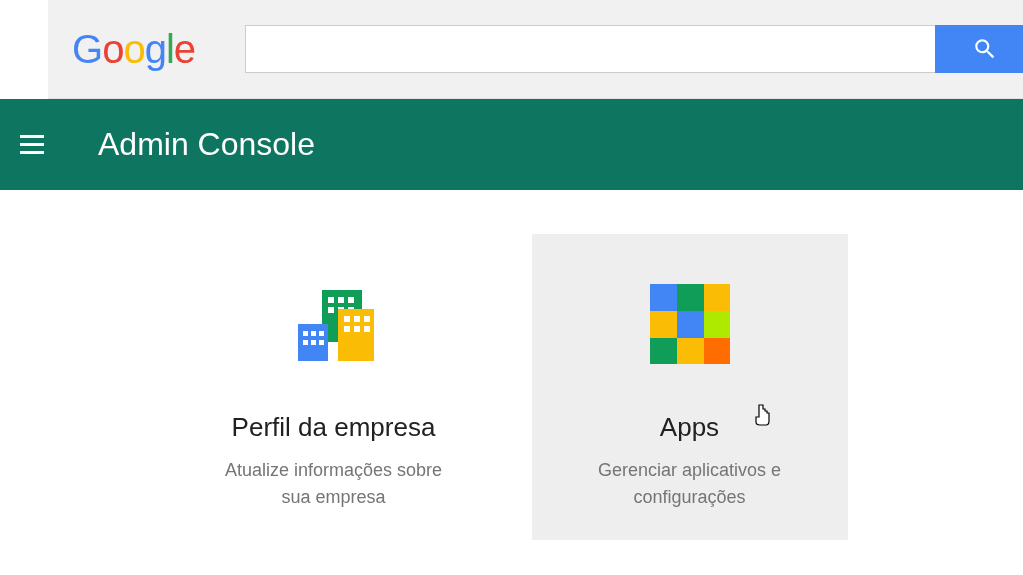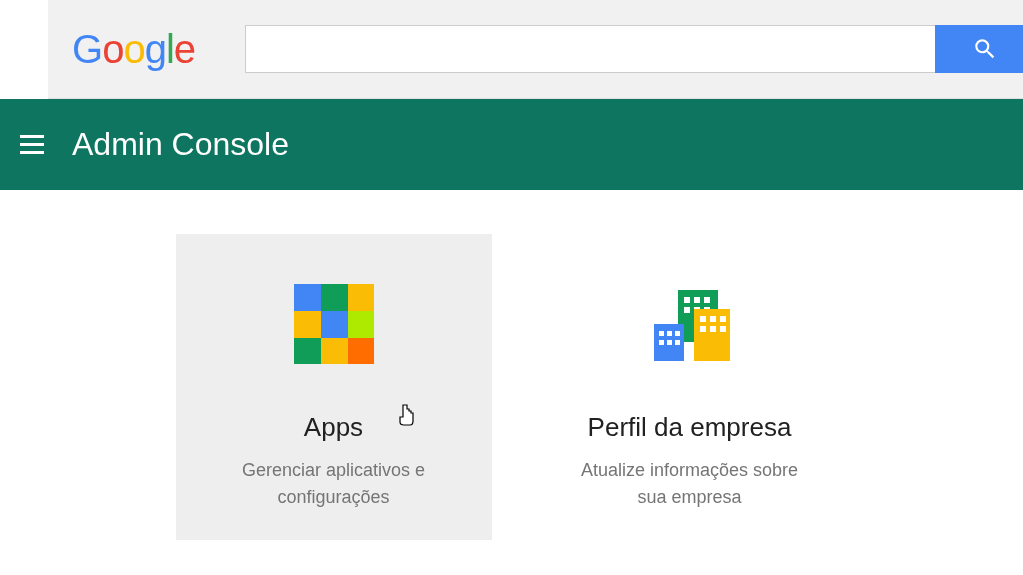--- a/index.html
+++ b/index.html
@@ -12,21 +12,21 @@
     .logo .o2 { color: #FBBC05; }
     .logo .g2 { color: #4285F4; }
     .logo .l { color: #34A853; }
     .logo .e { color: #EA4335; }
     
     .search-wrap { display: flex; flex: 0 0 790px; height: 48px; }
     .search-input { flex: 1; border: 1px solid #ccc; border-right: none; padding: 0 12px; font-size: 16px; outline: none; background: #fff; }
     .search-btn { width: 100px; background: #4285F4; border: none; display: flex; align-items: center; justify-content: center; cursor: pointer; }
     .search-btn svg { width: 26px; height: 26px; fill: #fff; }
     
-    .nav-bar { background: #0d7560; height: 91px; display: flex; align-items: center; padding: 0 20px; }
+    .nav-bar { background: #0d7560; height: 91px; display: flex; align-items: center; padding: 0 20px; gap: 26px; }
     .menu-btn { background: none; border: none; cursor: pointer; margin-right: 28px; display: flex; flex-direction: column; gap: 5px; padding: 8px 0; }
     .menu-btn span { display: block; width: 24px; height: 3px; background: #fff; }
     .nav-title { color: #fff; font-size: 32px; font-weight: 400; }
     
     .cards { display: flex; justify-content: center; gap: 40px; padding-top: 44px; }
     .card { width: 316px; height: 306px; display: flex; flex-direction: column; align-items: center; padding-top: 50px; cursor: pointer; }
     .card.hover { background: #eeeeee; }
     .card-icon { width: 80px; height: 80px; margin-bottom: 48px; display: flex; align-items: center; justify-content: center; }
     .card-title { font-size: 26px; color: #212121; margin-bottom: 14px; font-weight: 400; }
     .card-desc { font-size: 18px; color: #757575; text-align: center; line-height: 1.5; max-width: 220px; }
@@ -54,41 +54,20 @@
   <button class="menu-btn">
     <span></span>
     <span></span>
     <span></span>
   </button>
   <div class="nav-title">Admin Console</div>
 </div>
 
 <div class="cards">
 
-  <div class="card hover" style="position:relative;">
-    <div class="card-icon">
-      <svg width="80" height="80" viewBox="0 0 80 80">
-        <rect x="0" y="0" width="27" height="27" fill="#4285F4"></rect>
-        <rect x="27" y="0" width="27" height="27" fill="#0F9D58"></rect>
-        <rect x="54" y="0" width="26" height="27" fill="#FBBC05"></rect>
-        <rect x="0" y="27" width="27" height="27" fill="#FBBC05"></rect>
-        <rect x="27" y="27" width="27" height="27" fill="#4285F4"></rect>
-        <rect x="54" y="27" width="26" height="27" fill="#AEEA00"></rect>
-        <rect x="0" y="54" width="27" height="26" fill="#0F9D58"></rect>
-        <rect x="27" y="54" width="27" height="26" fill="#FBBC05"></rect>
-        <rect x="54" y="54" width="26" height="26" fill="#FF6D00"></rect>
-      </svg>
-    </div>
-    <div class="card-title">Apps</div>
-    <div class="card-desc">Gerenciar aplicativos e configurações</div>
-    <svg class="cursor-pointer" width="18" height="22" viewBox="0 0 18 22" style="position:absolute; left:222px; top:170px;">
-      <path d="M5 1 L5 13 L2 13 L2 18 Q2 21 6 21 L12 21 Q15 21 15 17 L15 9 L13 9 L13 7 L11 7 L11 5 L9 5 L9 1 Z" fill="#fff" stroke="#000" stroke-width="1.2"></path>
-    </svg>
-  </div>
-
   <div class="card">
     <div class="card-icon">
       <svg width="80" height="80" viewBox="0 0 80 80">
         <rect x="28" y="6" width="40" height="52" fill="#0F9D58"></rect>
         <rect x="34" y="13" width="6" height="6" fill="#fff"></rect>
         <rect x="44" y="13" width="6" height="6" fill="#fff"></rect>
         <rect x="54" y="13" width="6" height="6" fill="#fff"></rect>
         <rect x="34" y="23" width="6" height="6" fill="#fff"></rect>
         <rect x="44" y="23" width="6" height="6" fill="#fff"></rect>
         <rect x="54" y="23" width="6" height="6" fill="#fff"></rect>
@@ -105,14 +84,35 @@
         <rect x="25" y="47" width="5" height="5" fill="#fff"></rect>
         <rect x="9" y="56" width="5" height="5" fill="#fff"></rect>
         <rect x="17" y="56" width="5" height="5" fill="#fff"></rect>
         <rect x="25" y="56" width="5" height="5" fill="#fff"></rect>
       </svg>
     </div>
     <div class="card-title">Perfil da empresa</div>
     <div class="card-desc">Atualize informações sobre sua empresa</div>
   </div>
 
+  <div class="card hover" style="position:relative;">
+    <div class="card-icon">
+      <svg width="80" height="80" viewBox="0 0 80 80">
+        <rect x="0" y="0" width="27" height="27" fill="#4285F4"></rect>
+        <rect x="27" y="0" width="27" height="27" fill="#0F9D58"></rect>
+        <rect x="54" y="0" width="26" height="27" fill="#FBBC05"></rect>
+        <rect x="0" y="27" width="27" height="27" fill="#FBBC05"></rect>
+        <rect x="27" y="27" width="27" height="27" fill="#4285F4"></rect>
+        <rect x="54" y="27" width="26" height="27" fill="#AEEA00"></rect>
+        <rect x="0" y="54" width="27" height="26" fill="#0F9D58"></rect>
+        <rect x="27" y="54" width="27" height="26" fill="#FBBC05"></rect>
+        <rect x="54" y="54" width="26" height="26" fill="#FF6D00"></rect>
+      </svg>
+    </div>
+    <div class="card-title">Apps</div>
+    <div class="card-desc">Gerenciar aplicativos e configurações</div>
+    <svg class="cursor-pointer" width="18" height="22" viewBox="0 0 18 22" style="position:absolute; left:222px; top:170px;">
+      <path d="M5 1 L5 13 L2 13 L2 18 Q2 21 6 21 L12 21 Q15 21 15 17 L15 9 L13 9 L13 7 L11 7 L11 5 L9 5 L9 1 Z" fill="#fff" stroke="#000" stroke-width="1.2"></path>
+    </svg>
+  </div>
+
 
 </div>
 
 </body></html>

